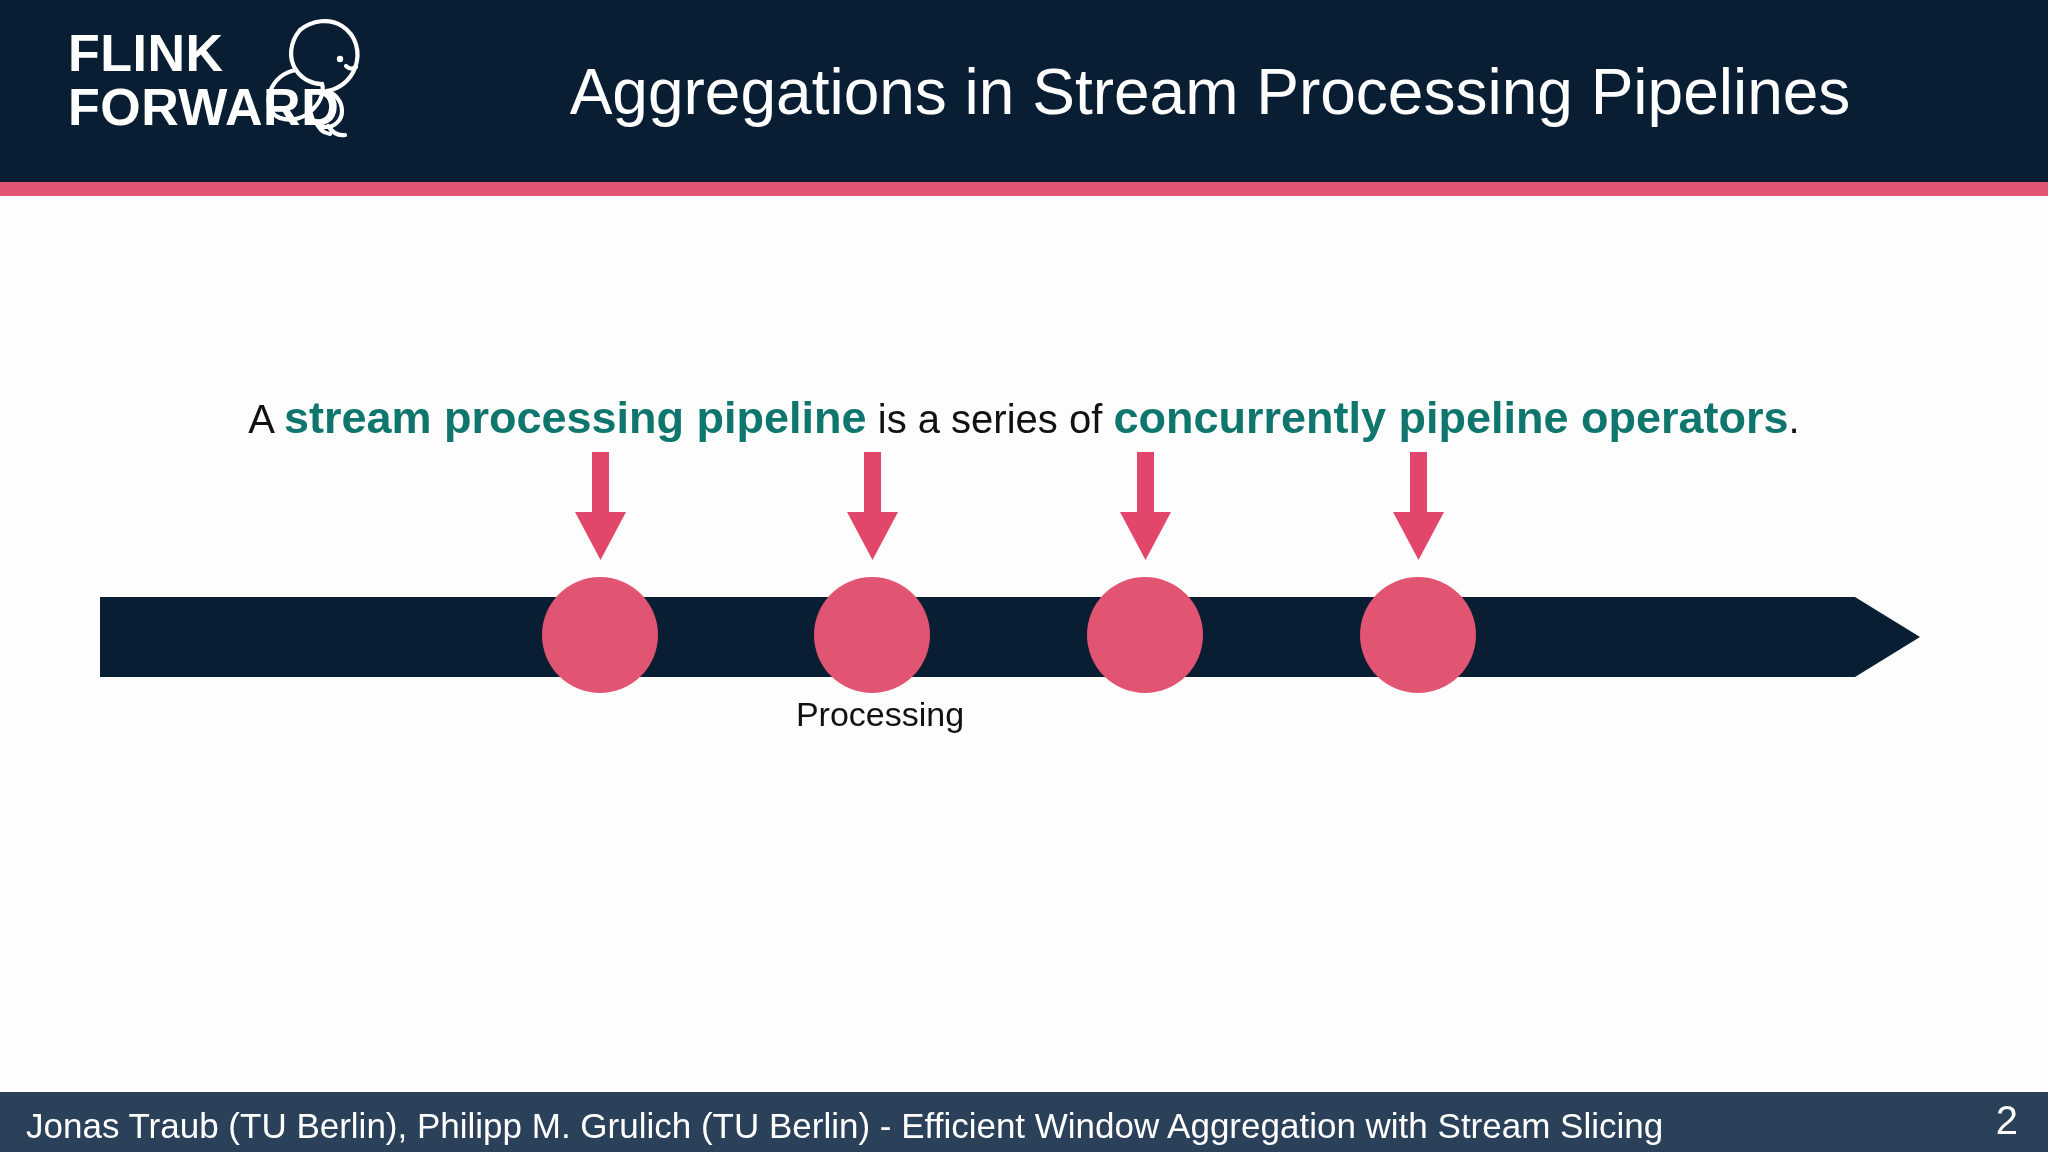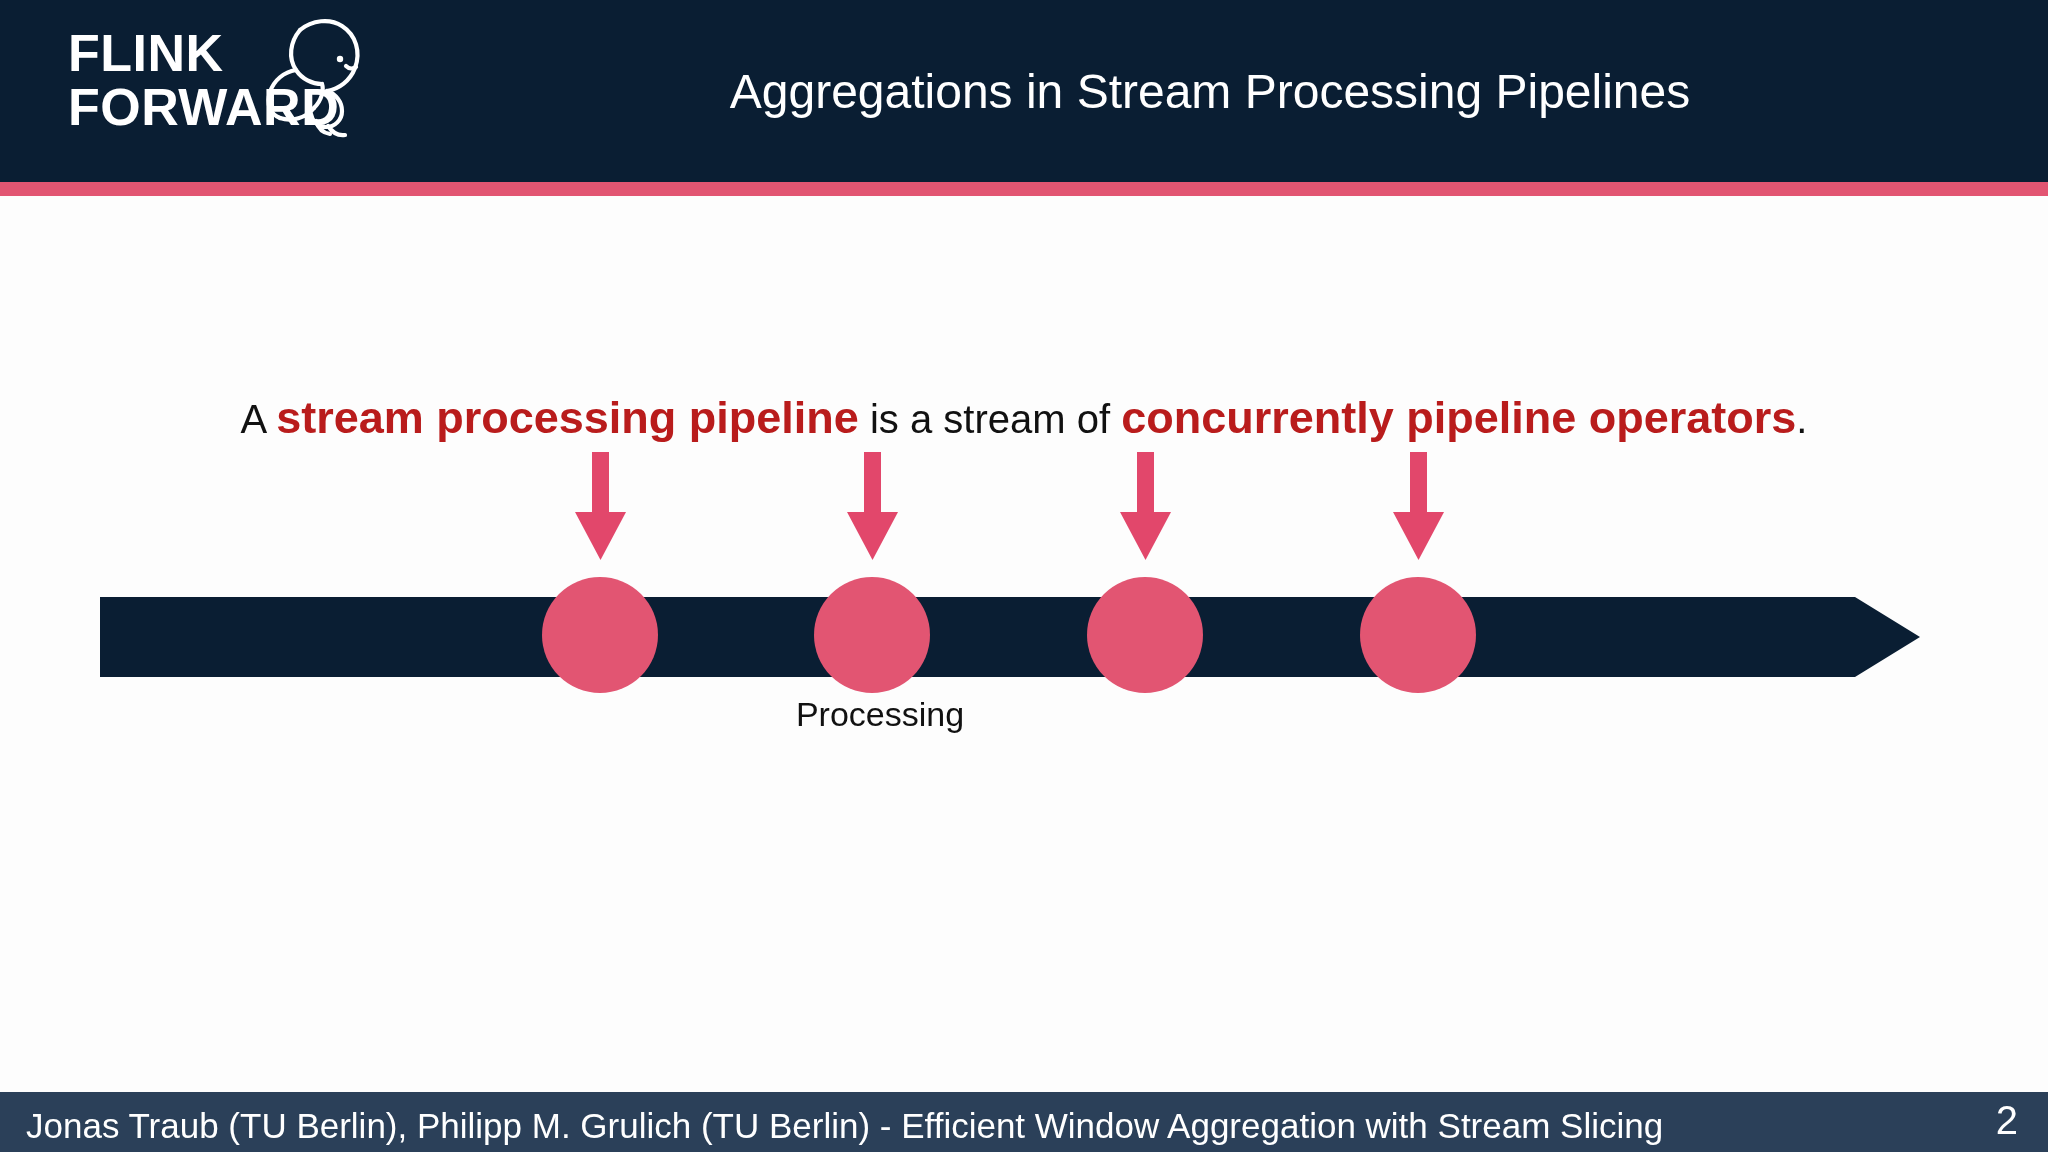--- a/index.html
+++ b/index.html
@@ -63,21 +63,21 @@
     width: 120px;
     height: 128px;
   }
 
   #slide-title {
     position: absolute;
     left: 420px;
     top: 52px;
     width: 1580px;
     color: #FFFFFF;
-    font-size: 48px;
+    font-size: 64px;
     line-height: 80px;
     text-align: center;
     white-space: nowrap;
     font-family: "Liberation Sans", sans-serif;
   }
 
   
   #statement {
     position: absolute;
     left: 0;
@@ -90,21 +90,21 @@
     font-family: "Liberation Sans", sans-serif;
   }
   #statement .plain {
     font-weight: normal;
     font-size: 40px;
     color: #111111;
   }
   #statement .hl {
     font-weight: bold;
     font-size: 45px;
-    color: #b91c1c;
+    color: #0f766e;
   }
 
   
   #pipeline {
     position: absolute;
     left: 0;
     top: 440px;
     width: 2048px;
     height: 320px;
   }
@@ -180,21 +180,21 @@
         <path d="M92 52 C95 55 99 55 102 53"></path>
         <path d="M74 112 C78 118 84 122 91 121"></path>
         <path d="M62 107 C64 114 69 119 76 120"></path>
       </g>
     </svg>
   </div>
 
   <div id="slide-title">Aggregations in Stream Processing Pipelines</div>
 
   <div id="statement">
-    <span class="plain">A </span><span class="hl">stream processing pipeline</span><span class="plain"> is a stream of </span><span class="hl">concurrently pipeline operators</span><span class="plain">.</span>
+    <span class="plain">A </span><span class="hl">stream processing pipeline</span><span class="plain"> is a series of </span><span class="hl">concurrently pipeline operators</span><span class="plain">.</span>
   </div>
 
   <div id="pipeline">
     <svg id="pipeline-svg" viewBox="0 0 2048 320">
 
       <path d="M100 157 L1855 157 L1920 197 L1855 237 L100 237 Z" fill="#0A1E33"></path>
 
       <g>
         <rect x="592" y="12" width="17" height="66" fill="#E2476B"></rect>
         <path d="M575 72 L626 72 L600.5 120 Z" fill="#E2476B"></path>

